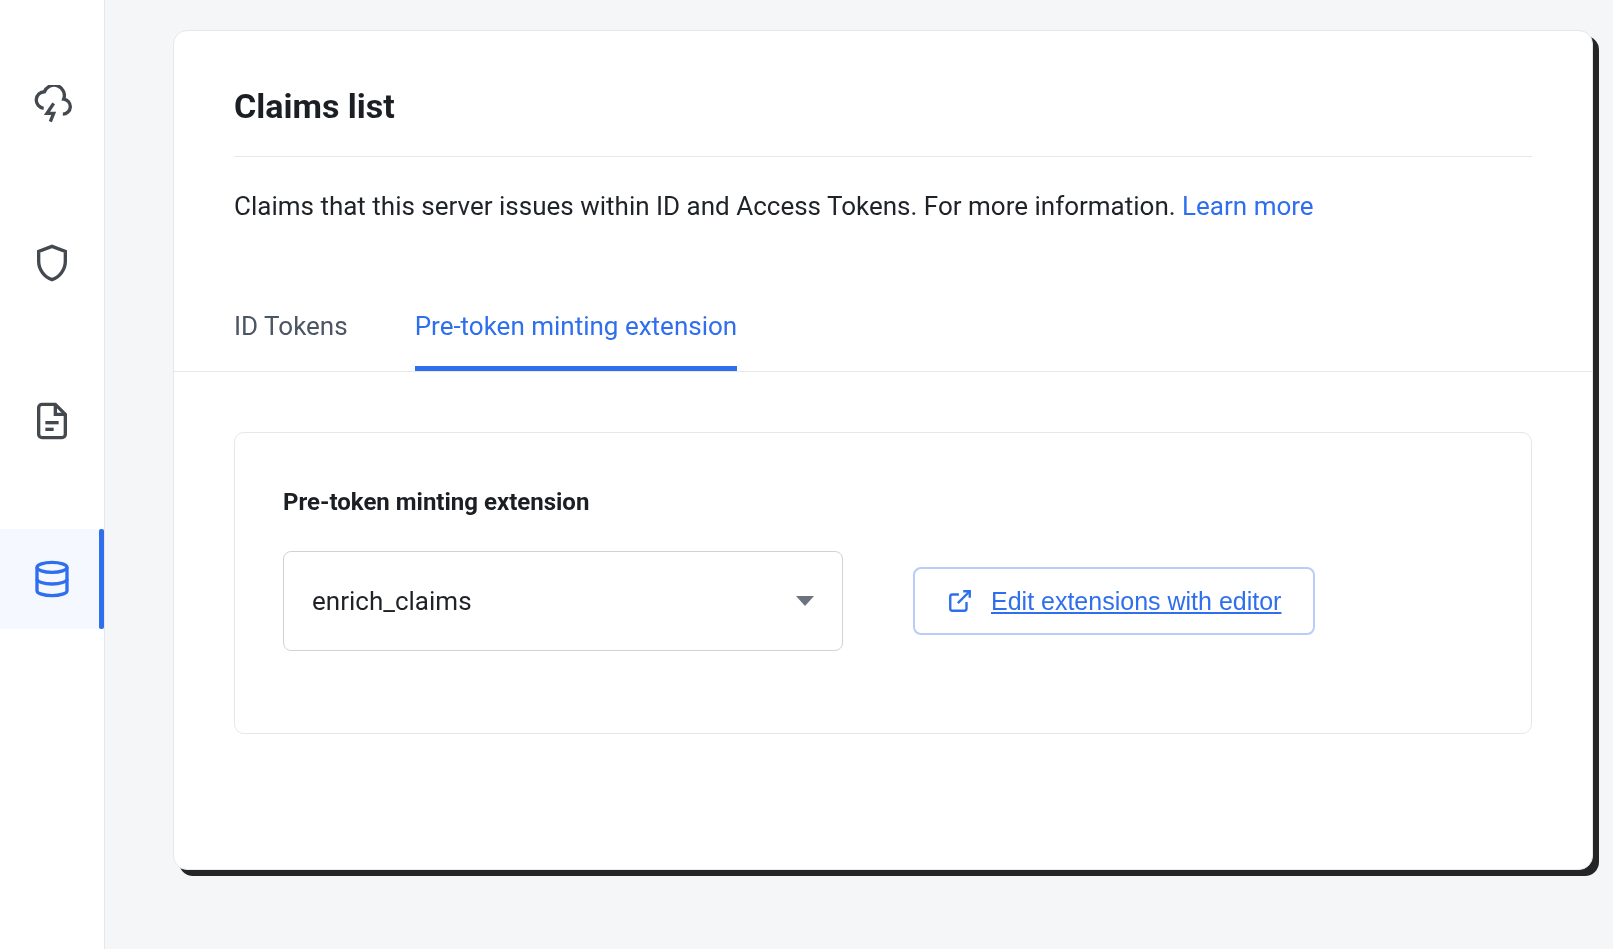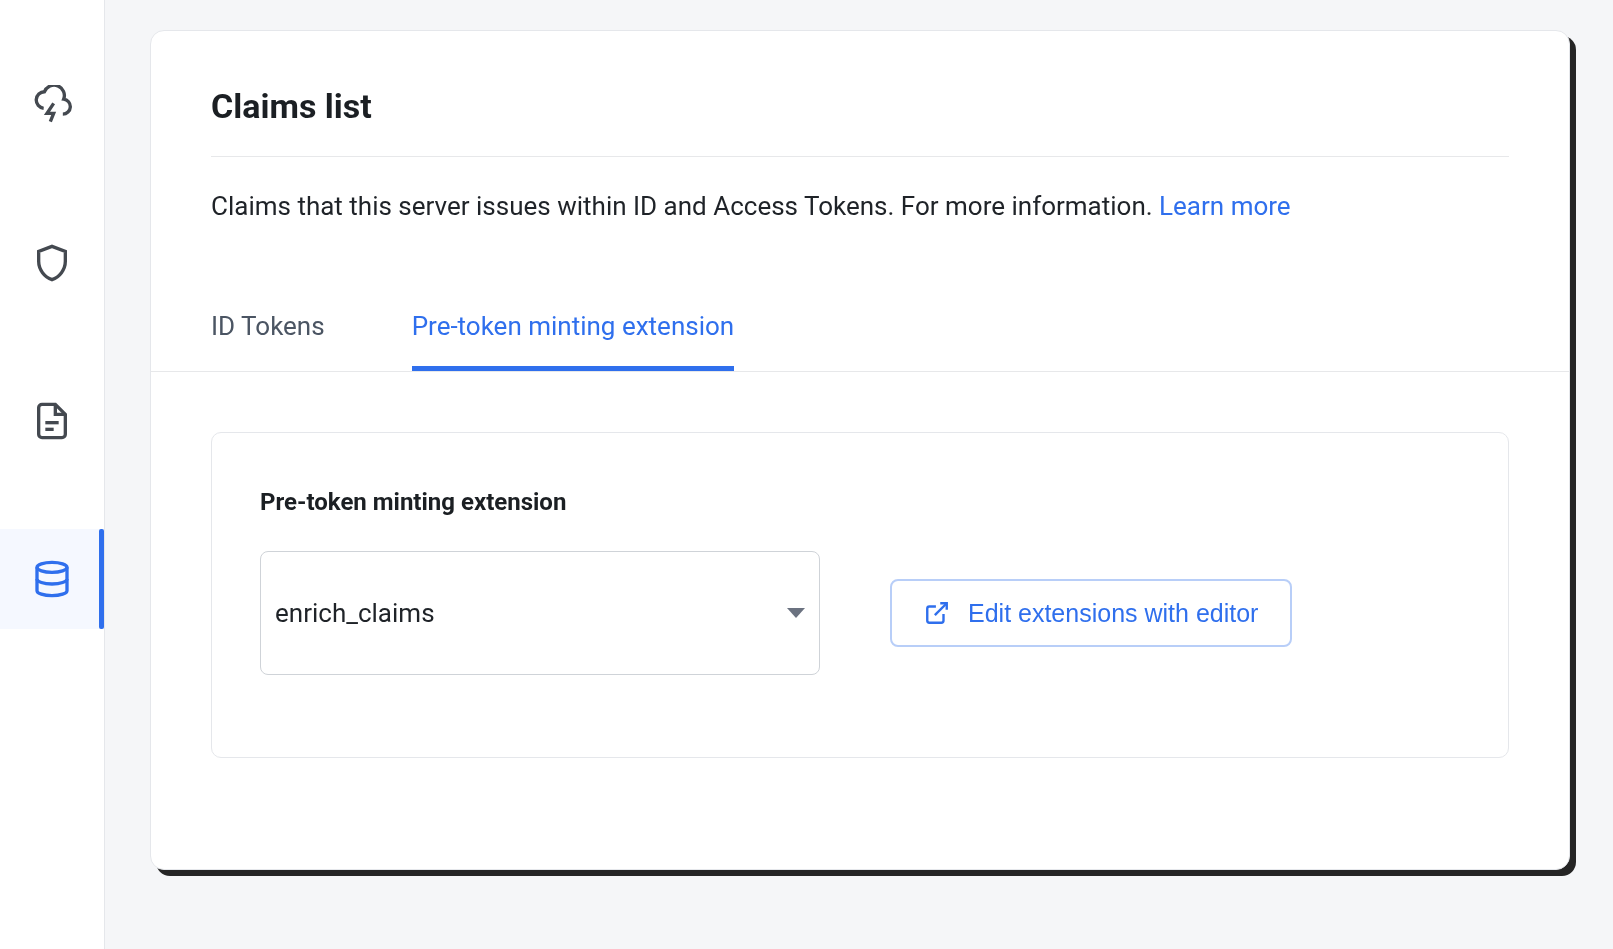--- a/index.html
+++ b/index.html
@@ -66,20 +66,21 @@
     }
     .card {
       background: #fff;
       border: 1px solid #e5e7eb;
       border-radius: 14px;
       box-shadow: 6px 6px 0 rgba(0,0,0,0.85);
       width: 100%;
       max-width: 1420px;
       min-height: 840px;
       padding: 55px 0 60px 0;
+      margin-left: 23px;
     }
     .card-header {
       padding: 0 60px;
     }
     .page-title {
       font-size: 34px;
       font-weight: 700;
       color: #1b1f23;
       margin-bottom: 30px;
     }
@@ -92,21 +93,21 @@
       font-size: 26px;
       color: #1f2328;
       line-height: 1.5;
     }
     .description a {
       color: #2f6fed;
       text-decoration: none;
     }
     .tabs {
       display: flex;
-      gap: 87px;
+      gap: 67px;
       padding: 85px 60px 0 60px;
       border-bottom: 1px solid #e7e8ea;
     }
     .tab {
       font-size: 26px;
       color: #4b5563;
       padding-bottom: 25px;
       cursor: pointer;
       border-bottom: 5px solid transparent;
     }
@@ -129,28 +130,28 @@
       margin-bottom: 35px;
     }
     .row {
       display: flex;
       align-items: center;
       gap: 70px;
       margin-bottom: 22px;
     }
     .select {
       width: 560px;
-      height: 124px;
+      height: 100px;
       border: 1px solid #cfd3d8;
       border-radius: 8px;
       background: #fff;
       display: flex;
       align-items: center;
       justify-content: space-between;
-      padding: 0 14px;
+      padding: 0 28px;
       font-size: 26px;
       color: #1f2328;
       cursor: pointer;
     }
     .select .caret {
       width: 0;
       height: 0;
       border-left: 9px solid transparent;
       border-right: 9px solid transparent;
       border-top: 10px solid #6b7280;
@@ -161,20 +162,21 @@
       border: 2px solid #b8cef8;
       border-radius: 8px;
       background: #fff;
       display: inline-flex;
       align-items: center;
       gap: 18px;
       font-size: 25px;
       color: #2f6fed;
       font-weight: 500;
       cursor: pointer;
+      text-decoration: underline;
     }
     .edit-btn svg {
       width: 26px;
       height: 26px;
       stroke: #2f6fed;
       stroke-width: 2.2;
       fill: none;
     }
     .helper {
       font-size: 23px;

